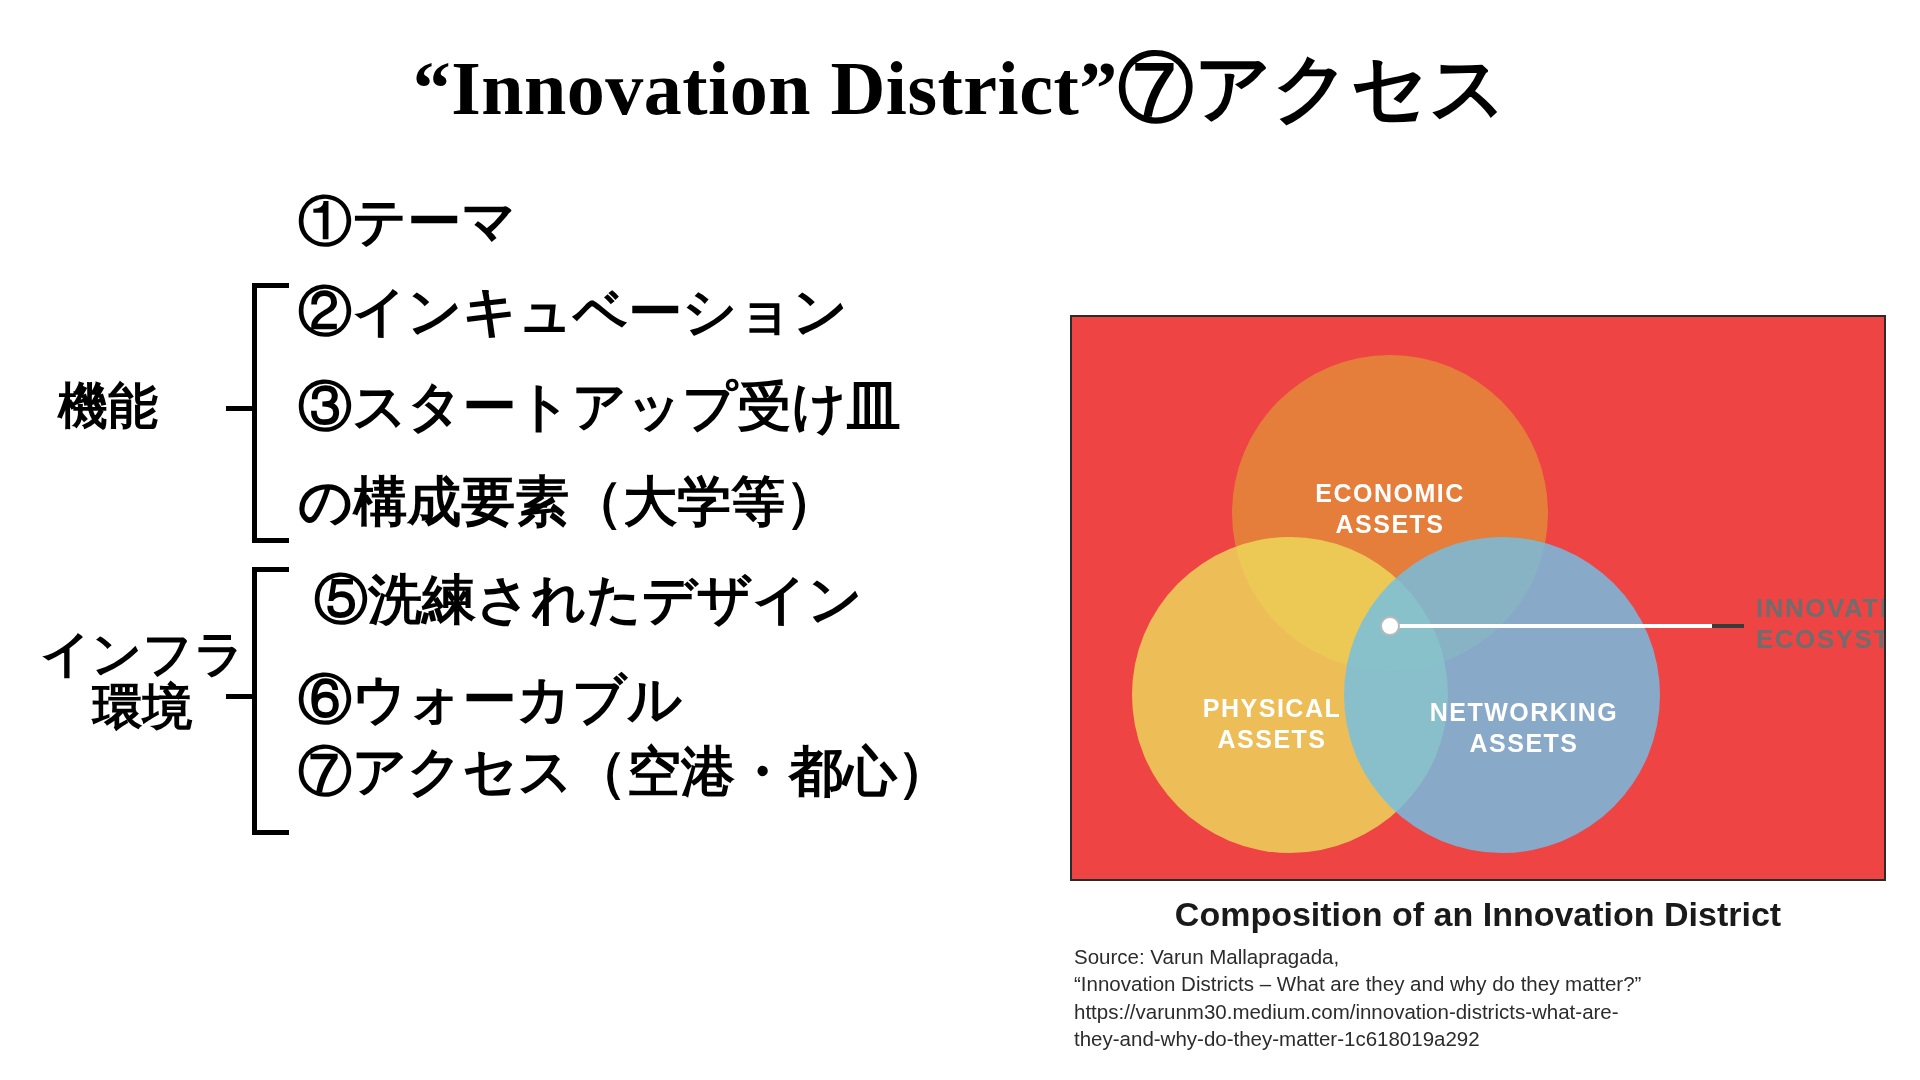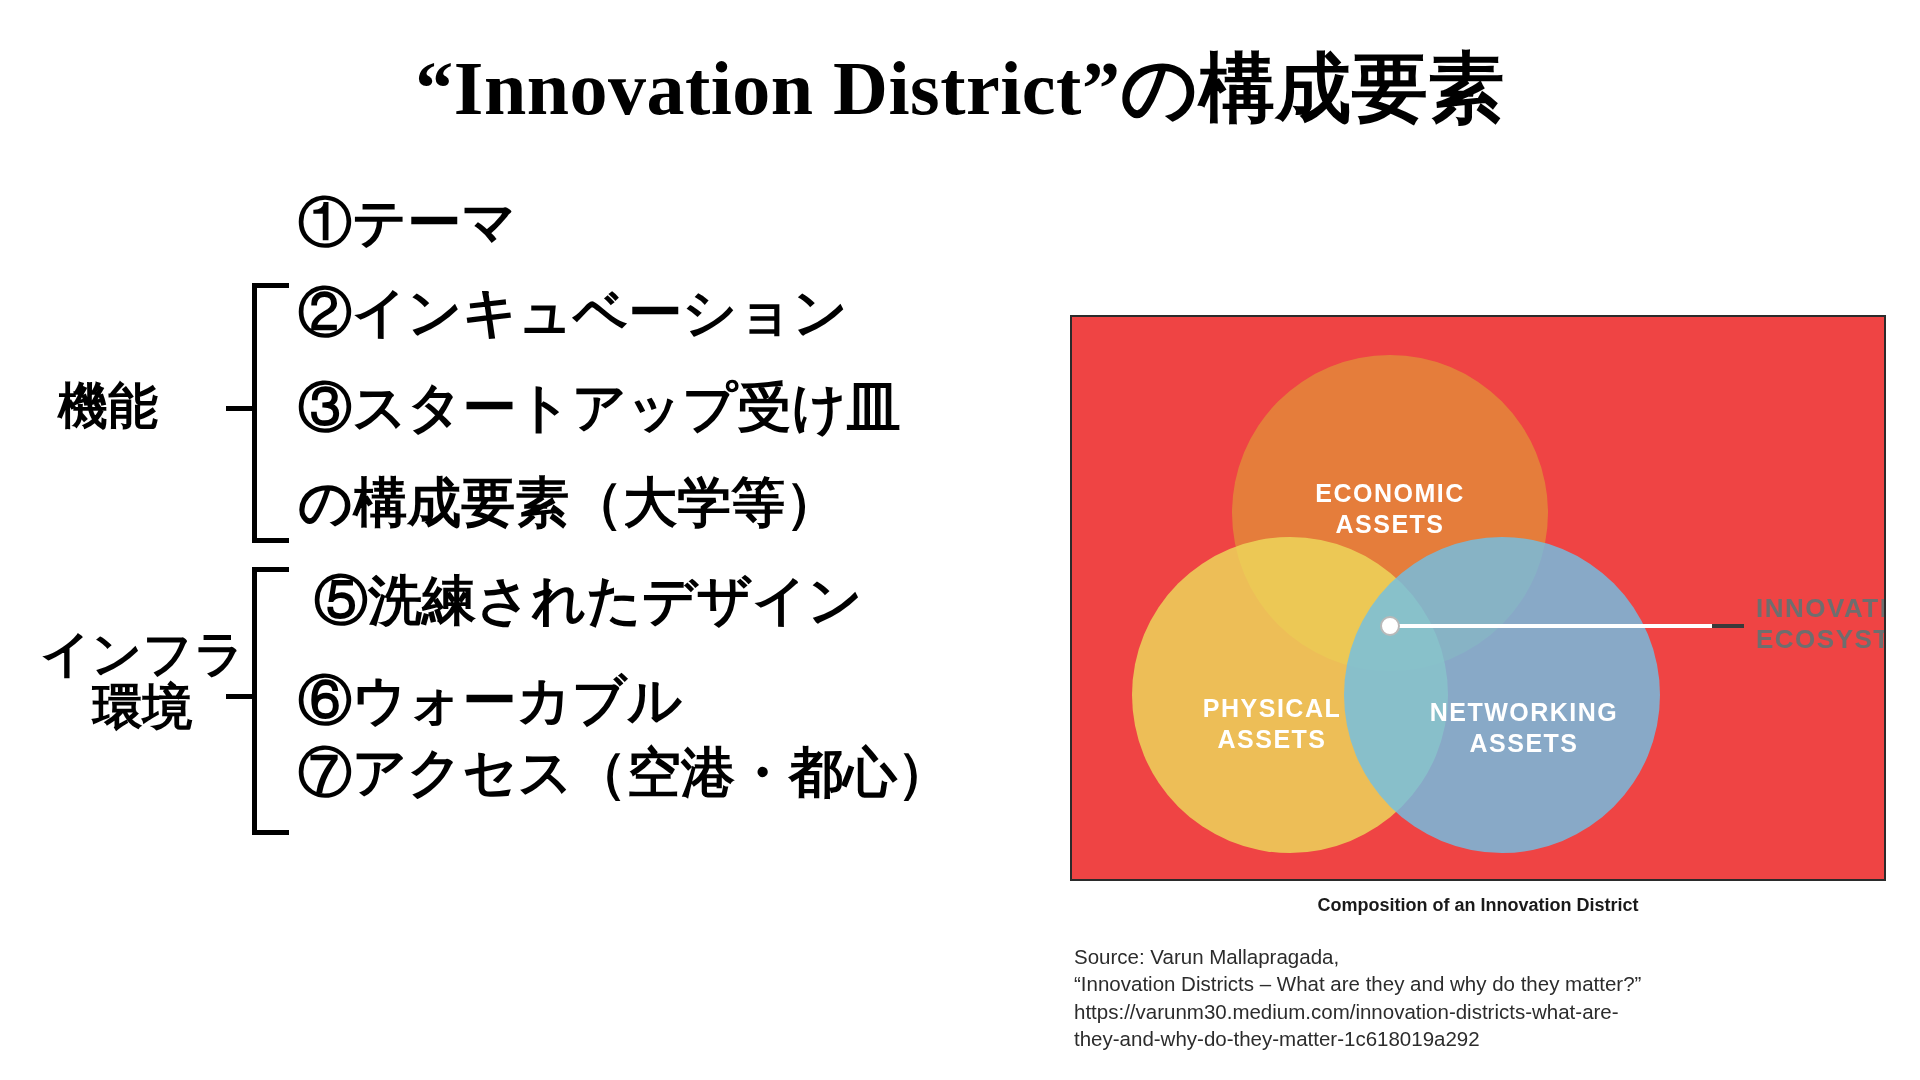--- a/index.html
+++ b/index.html
@@ -34,21 +34,21 @@
   .left-block {
     position: absolute;
     left: 40px;
     top: 195px;
     width: 1020px;
     height: 780px;
   }
 
   .item {
     position: absolute;
-    font-family: Liberation Sans, sans-serif;
+    font-family: Liberation Serif, serif;
     font-weight: bold;
     font-size: 54px;
     white-space: nowrap;
     line-height: 1;
   }
   .item-1 { left: 258px; top: 0px; }
   .item-2 { left: 258px; top: 90px; }
   .item-3 { left: 258px; top: 185px; }
   .item-4 { left: 258px; top: 280px; }
   .item-5 { left: 274px; top: 378px; }
@@ -113,39 +113,39 @@
     height: 566px;
   }
   .caption {
     position: absolute;
     left: 0;
     top: 580px;
     width: 816px;
     text-align: center;
     font-family: "Liberation Sans", sans-serif;
     font-weight: bold;
-    font-size: 18px;
+    font-size: 34px;
     color: #1a1a1a;
   }
   .source {
     position: absolute;
     left: 4px;
     top: 628px;
     width: 820px;
     font-family: "Liberation Sans", sans-serif;
     font-size: 20.5px;
     line-height: 1.33;
     color: #2c2c2c;
   }
   .source div { white-space: nowrap; }
 </style>
 </head>
 <body>
 
-<div class="slide-title">“Innovation District”の構成要素</div>
+<div class="slide-title">“Innovation District”⑦アクセス</div>
 
 <div class="left-block">
 
   <div class="bracket bracket-func"></div>
   <div class="stub stub-func"></div>
   <div class="group-label group-label-func">機能</div>
 
   <div class="bracket bracket-infra"></div>
   <div class="stub stub-infra"></div>
   <div class="group-label group-label-infra">

